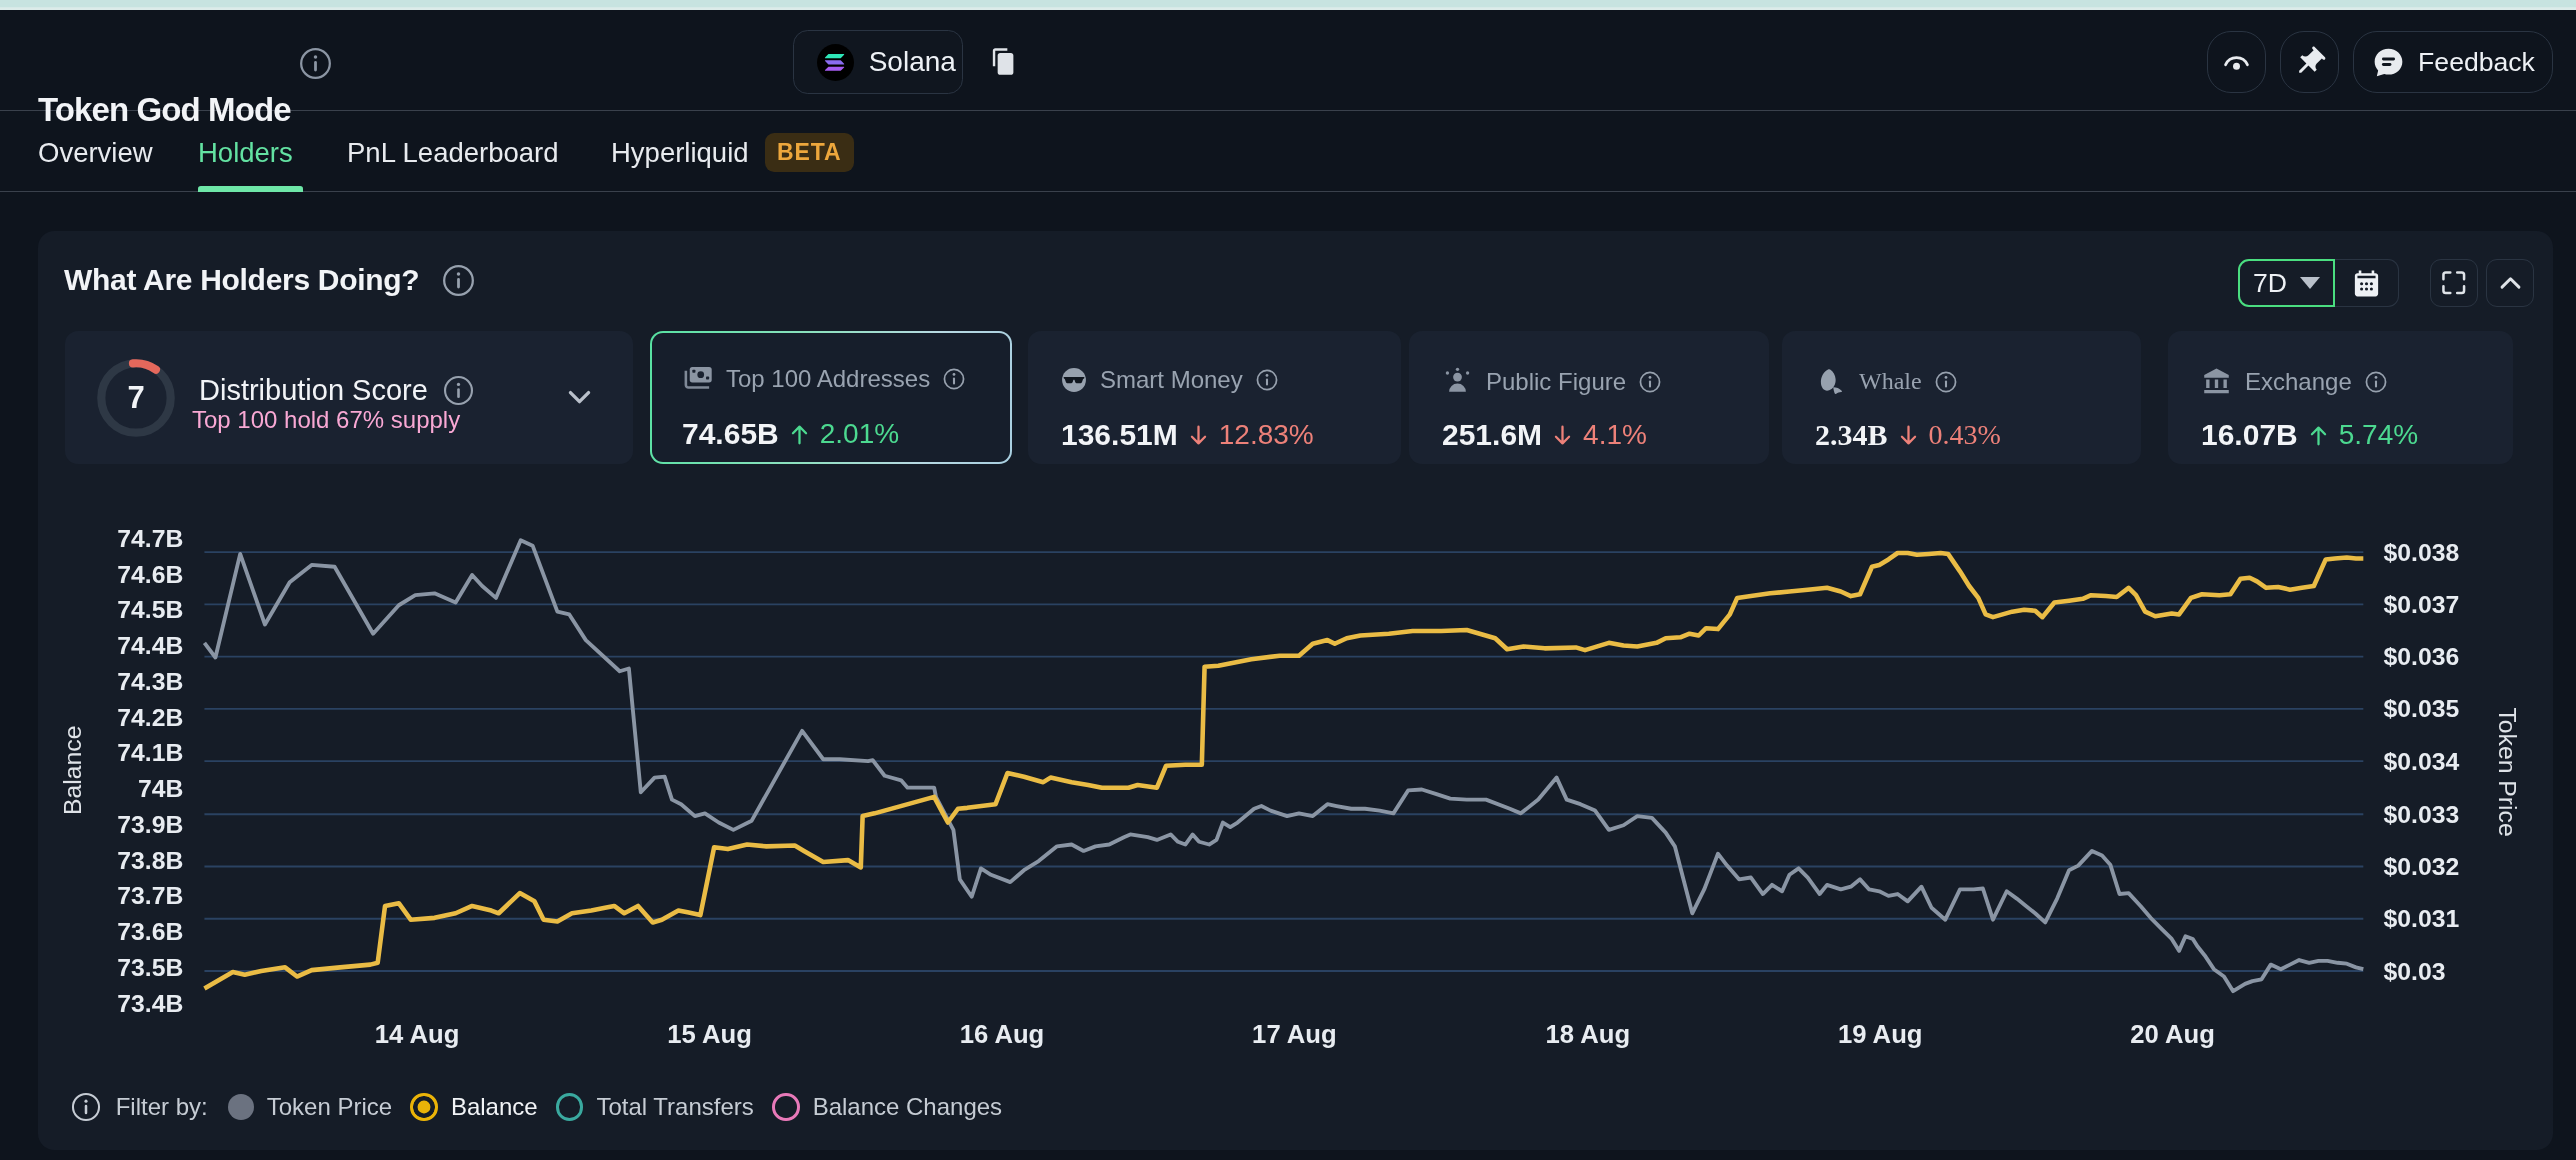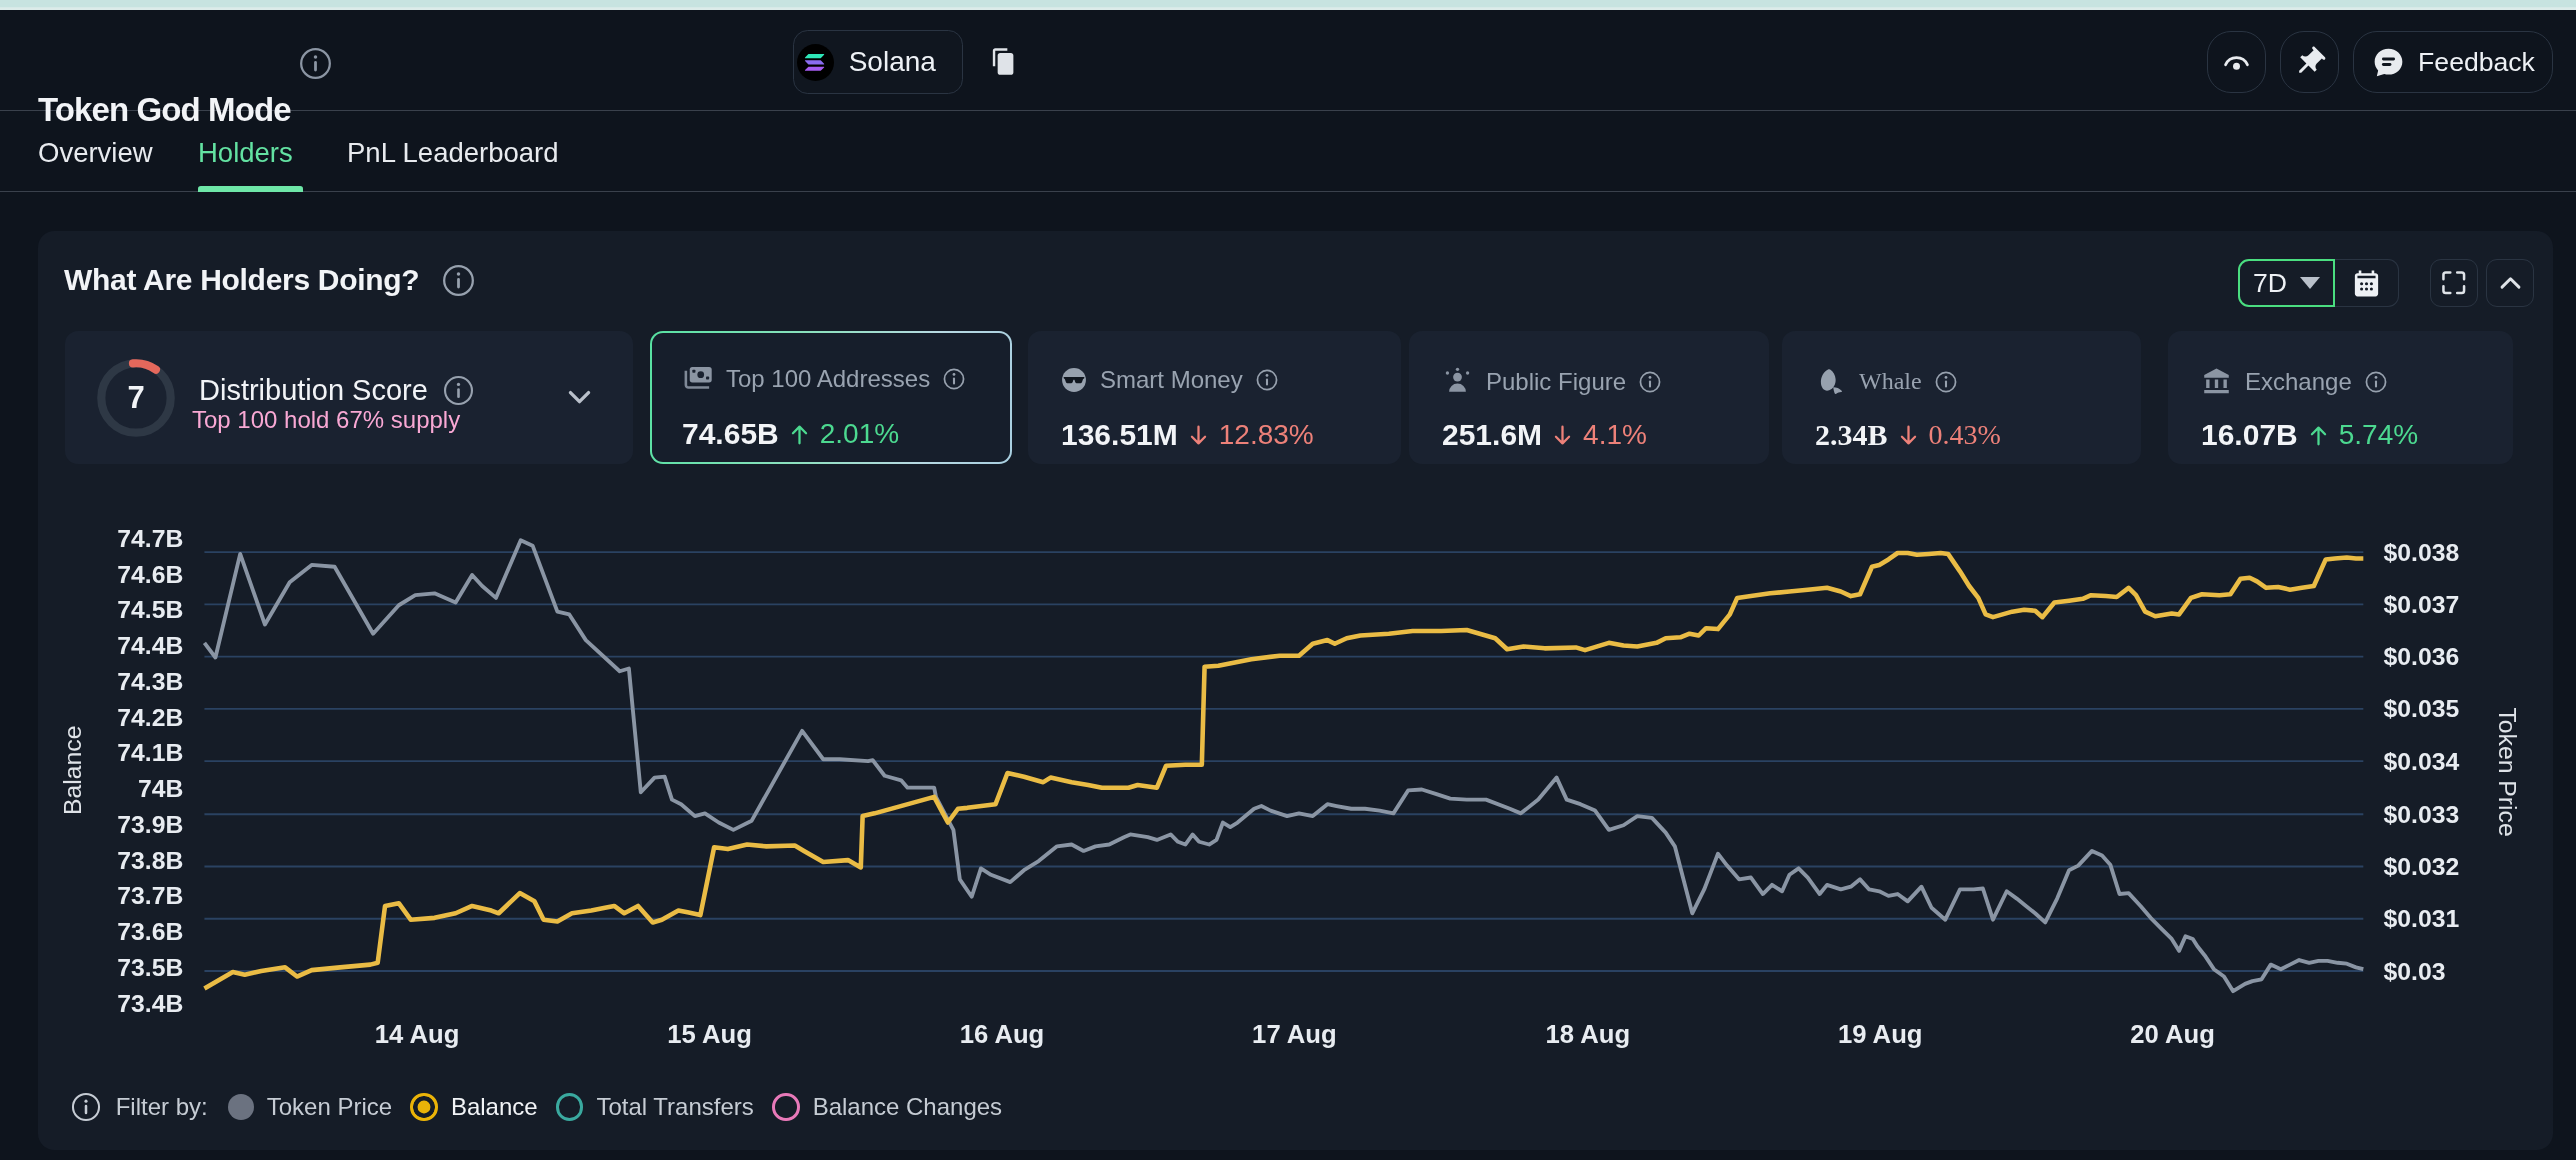--- a/index.html
+++ b/index.html
@@ -2,21 +2,21 @@
 <html style="font-size:14.7px"><head>
 <meta charset="utf-8">
 <style>
   * { margin:0; padding:0; box-sizing:border-box; }
   html,body { width:2576px; height:1161px; background:#0e141d; font-family:"Liberation Sans", sans-serif; overflow:hidden; }
   .topbar { position:absolute; left:0; top:0; width:2576px; height:10px; background:#c7e3e0; border-bottom:0; box-shadow:inset 0 -2.8px 0 #dcebe9; }
   .hdr { position:absolute; left:0; top:10px; width:2576px; height:101px; border-bottom:1.8px solid #3a414c; }
   .hdr-title { position:absolute; left:38px; top:33px; font-size:33px; font-weight:700; color:#f2f4f7; letter-spacing:-0.9px;margin-top:48px; }
   .pill { position:absolute; display:flex; align-items:center; background:#10161f; border:1.8px solid #2a3442; border-radius:14.7px; color:#eef1f5; }
   .pill-pengu { left:338px; top:20px; width:435px; height:64px; padding-left:24px; font-size:28px; }
-  .pill-sol { left:793px; top:20px; width:170px; height:64px; padding-left:3px; font-size:28px; }
+  .pill-sol { left:793px; top:20px; width:170px; height:64px; padding-left:23px; font-size:28px; }
   .hdr-btn { position:absolute; top:21px; height:62px; background:#0e141d; border:1.8px solid #2a3442; border-radius:24px; display:flex; align-items:center; justify-content:center; }
   .tabs { position:absolute; left:0; top:113px; width:2576px; height:79px; border-bottom:1.8px solid #3a414c; }
   .tab { position:absolute; top:0; height:79px; display:flex; align-items:center; font-size:27.5px; color:#e8ebef; }
   .tab.active { color:#63e2a2; }
   .tab-underline { position:absolute; left:198px; top:73px; width:105px; height:5.5px; border-radius:2.8px 2.8px 0 0; background:#6ee7a8; }
   .beta { display:inline-block; margin-left:16.5px; background:#3a2d14; color:#eda73c; font-size:23px; font-weight:700; border-radius:9.2px; padding:6.4px 12px; letter-spacing:0.9px; }
   .card { position:absolute; left:38px; top:231px; width:2515px; height:919px; background:#151c27; border-radius:16.5px; }
   .card-title { position:absolute; left:64px; top:263px; font-size:30px; font-weight:700; color:#f2f4f7; letter-spacing:-0.3px; }
   .stat { position:absolute; top:331px; height:133px; background:#1a2230; border-radius:13px; }
   .stat .label-row { position:absolute; left:33px; top:35px; display:flex; align-items:center; gap:13px; font-size:24px; color:#99a3b0; }
@@ -67,20 +67,21 @@
         <rect x="7.5" y="8.6" width="9" height="2" rx="1" fill="#10161f"></rect>
         <rect x="7.5" y="12.4" width="6.5" height="2" rx="1" fill="#10161f"></rect>
       </svg>
     Feedback
   </div>
 </div>
 <div class="tabs">
   <div class="tab" style="left:38px;">Overview</div>
   <div class="tab active" style="left:198px;">Holders</div>
   <div class="tab" style="left:347px;">PnL Leaderboard</div>
+  <div class="tab" style="left:611px;">Hyperliquid<span class="beta">BETA</span></div>
   <div class="tab-underline"></div>
 </div>
 <div class="card"></div>
 <div class="card-title">What Are Holders Doing?</div>
 <svg style="position:absolute;left:442px;top:264px;" width="33" height="33" viewBox="0 0 38 38">
     <circle cx="19" cy="19" r="16.5" fill="none" stroke="#97a1ae" stroke-width="2.6"></circle>
     <circle cx="19" cy="11.6" r="2" fill="#97a1ae"></circle>
     <rect x="17.4" y="16.2" width="3.2" height="12" rx="1.6" fill="#97a1ae"></rect>
   </svg>
 <div style="position:absolute;left:2238px;top:259px;width:97px;height:48px;border:2.8px solid #4ade80;border-radius:11px 0 0 11px;display:flex;align-items:center;justify-content:center;gap:13px;color:#eef1f5;font-size:26.6px;">7D<span style="width:0;height:0;border-left:10px solid transparent;border-right:10px solid transparent;border-top:12px solid #b9c0ca;"></span></div>

